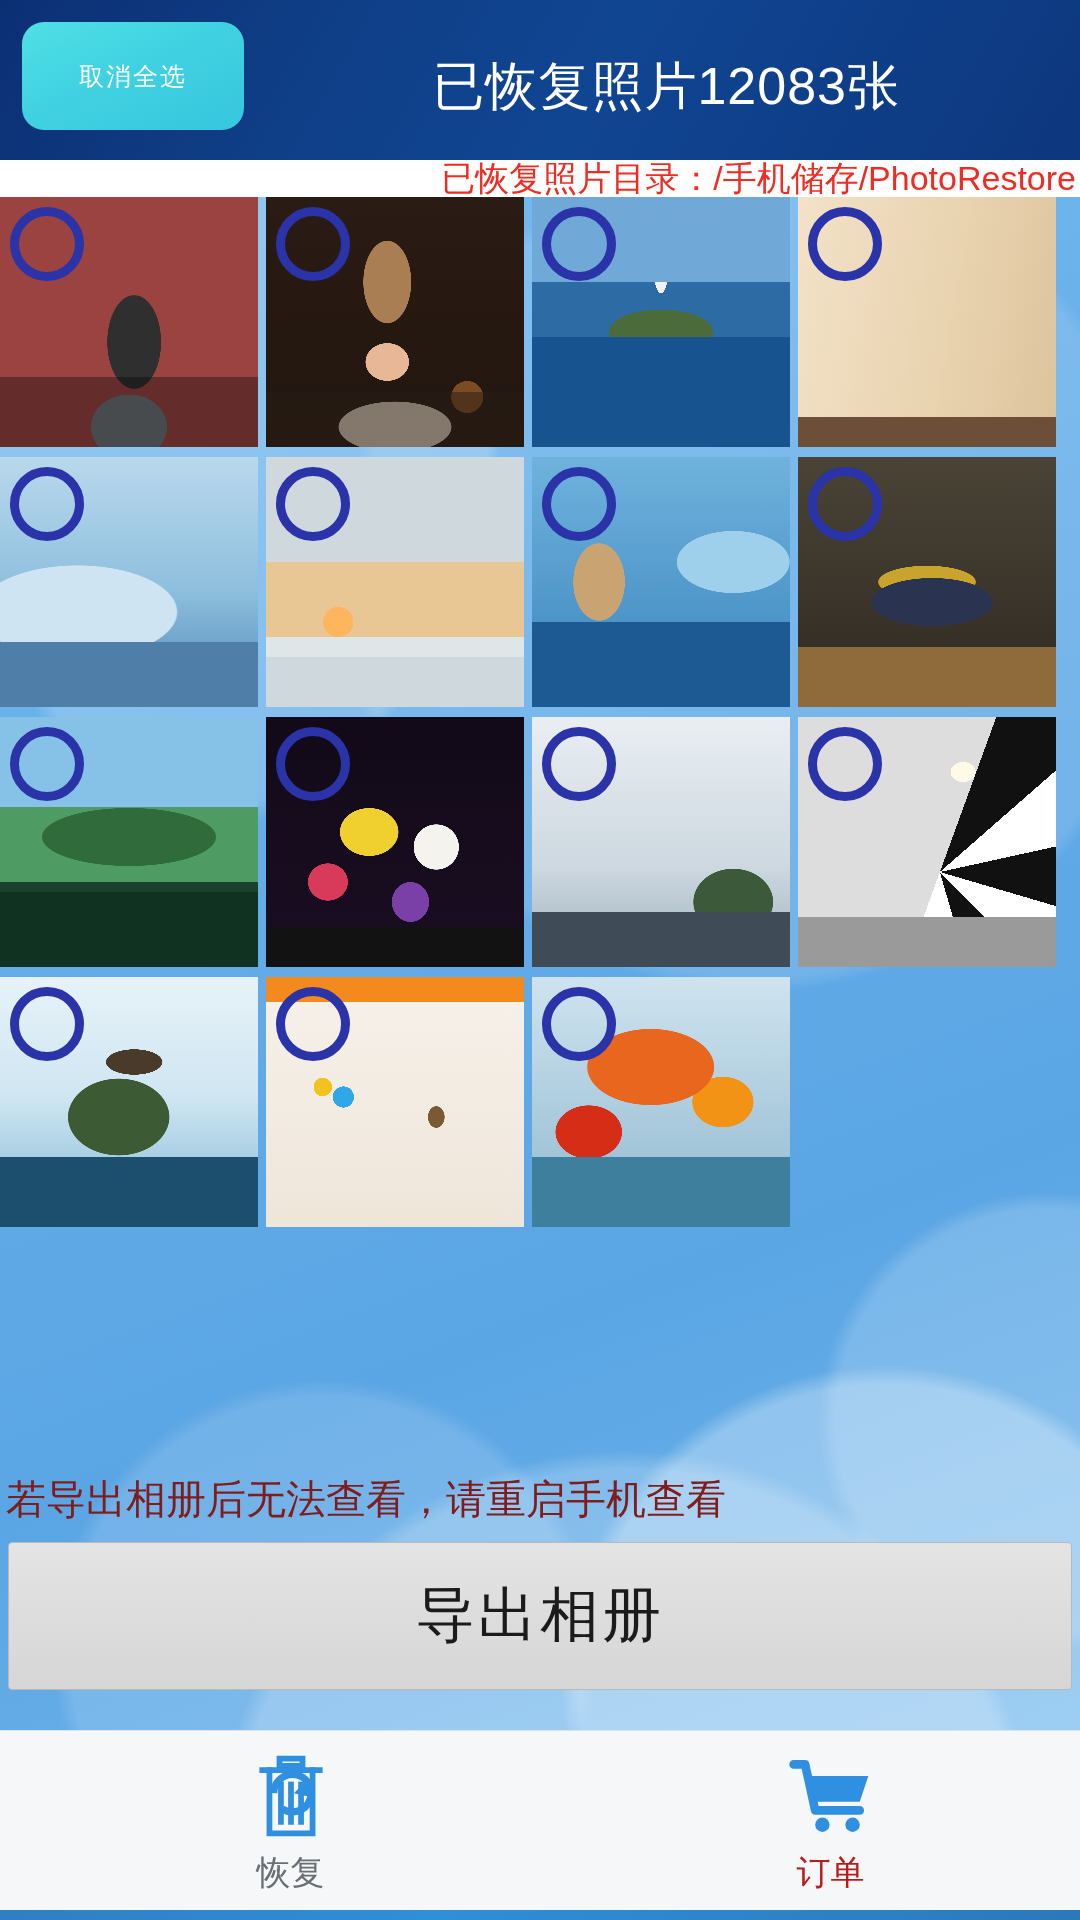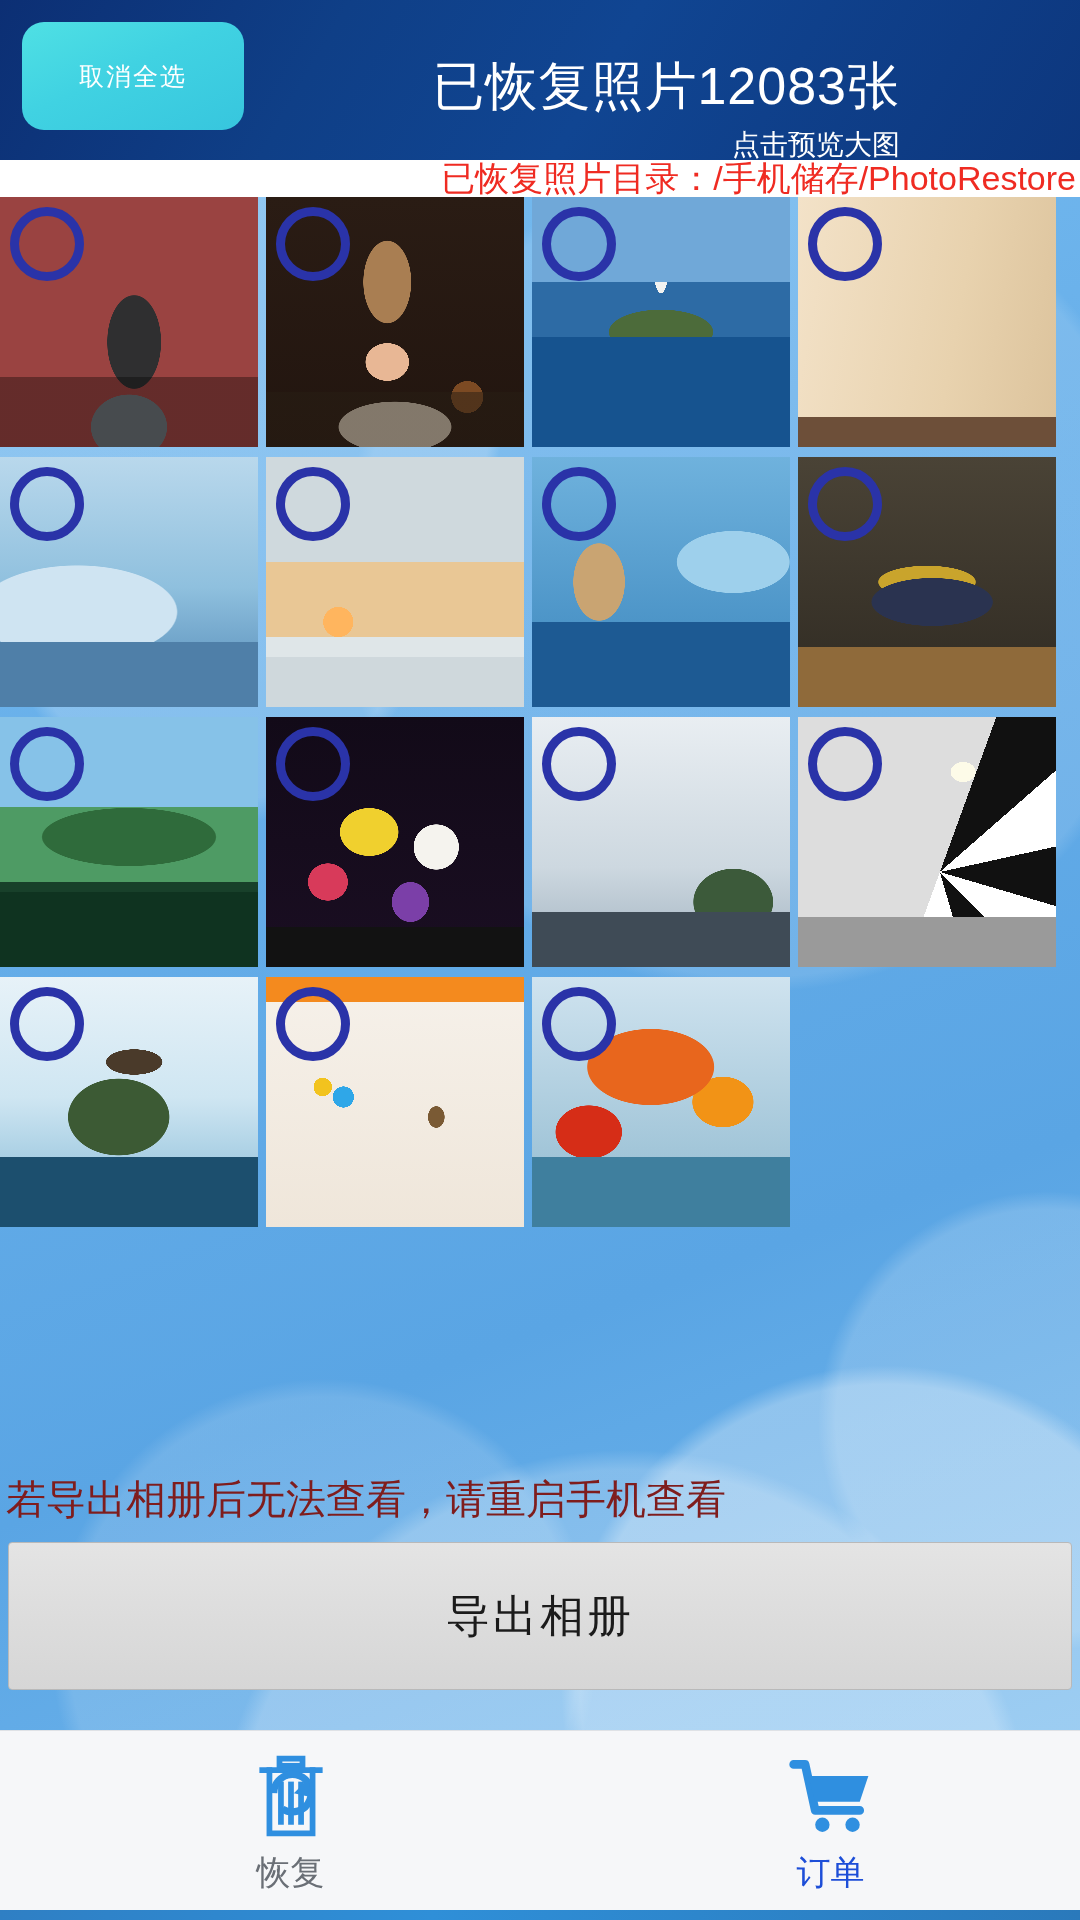--- a/index.html
+++ b/index.html
@@ -160,58 +160,57 @@
     position:absolute; left:6px; top:1476px;
     color:#7f1d1d; font-size:40px; line-height:46px;
     white-space:nowrap; z-index:5;
   }
 
   
   #btn-export{
     position:absolute; left:8px; top:1542px; width:1064px; height:148px;
     background:linear-gradient(#e4e4e4,#dcdcdc 55%,#d6d6d6);
     border:1px solid #b9b9b9; border-radius:4px;
-    color:#1b1b1b; font-size:44px; letter-spacing:3px;
+    color:#1b1b1b; font-size:59px; letter-spacing:3px;
     display:flex; align-items:center; justify-content:center;
     cursor:pointer; z-index:5;
   }
 
   
   #bottom-nav{
     position:absolute; left:0; top:1730px; width:1080px; height:180px;
     background:#f6f7f9; border-top:1px solid #dfe2e6;
     display:flex; z-index:6;
   }
   .nav-item{
     flex:1; display:flex; flex-direction:column;
     align-items:center; justify-content:center; gap:10px;
     cursor:pointer;
     padding-left:41px;
   }
   .nav-label{ font-size:34px; line-height:40px; }
   #nav-restore .nav-label{ color:#6a6f76; }
-  #nav-order   .nav-label{ color:#1d4ed8;text-align:center; }
+  #nav-order   .nav-label{ color:#b91c1c;text-align:center; }
   .nav-icon{ width:92px; height:92px; display:block; }
   #nav-bottom-strip{
     position:absolute; left:0; top:1910px; width:1080px; height:10px;
     background:linear-gradient(90deg,#2f7fc4,#2f8fd8 40%,#2a79bb);
     z-index:7;
   }
 </style>
 </head>
 <body>
 
 <div id="wallpaper"></div>
 
 <div id="header">
   <button id="btn-deselect-all" class="hdr-btn">取消全选</button>
 
   <div id="hdr-center">
     <div id="hdr-title">已恢复照片12083张</div>
-    <div id="hdr-sub">点击预览大图</div>
   </div>
 
 </div>
 
 <div id="dir-bar">
   <span id="dir-text">已恢复照片目录：/手机储存/PhotoRestore</span>
 </div>
 
 <div id="grid">
 

